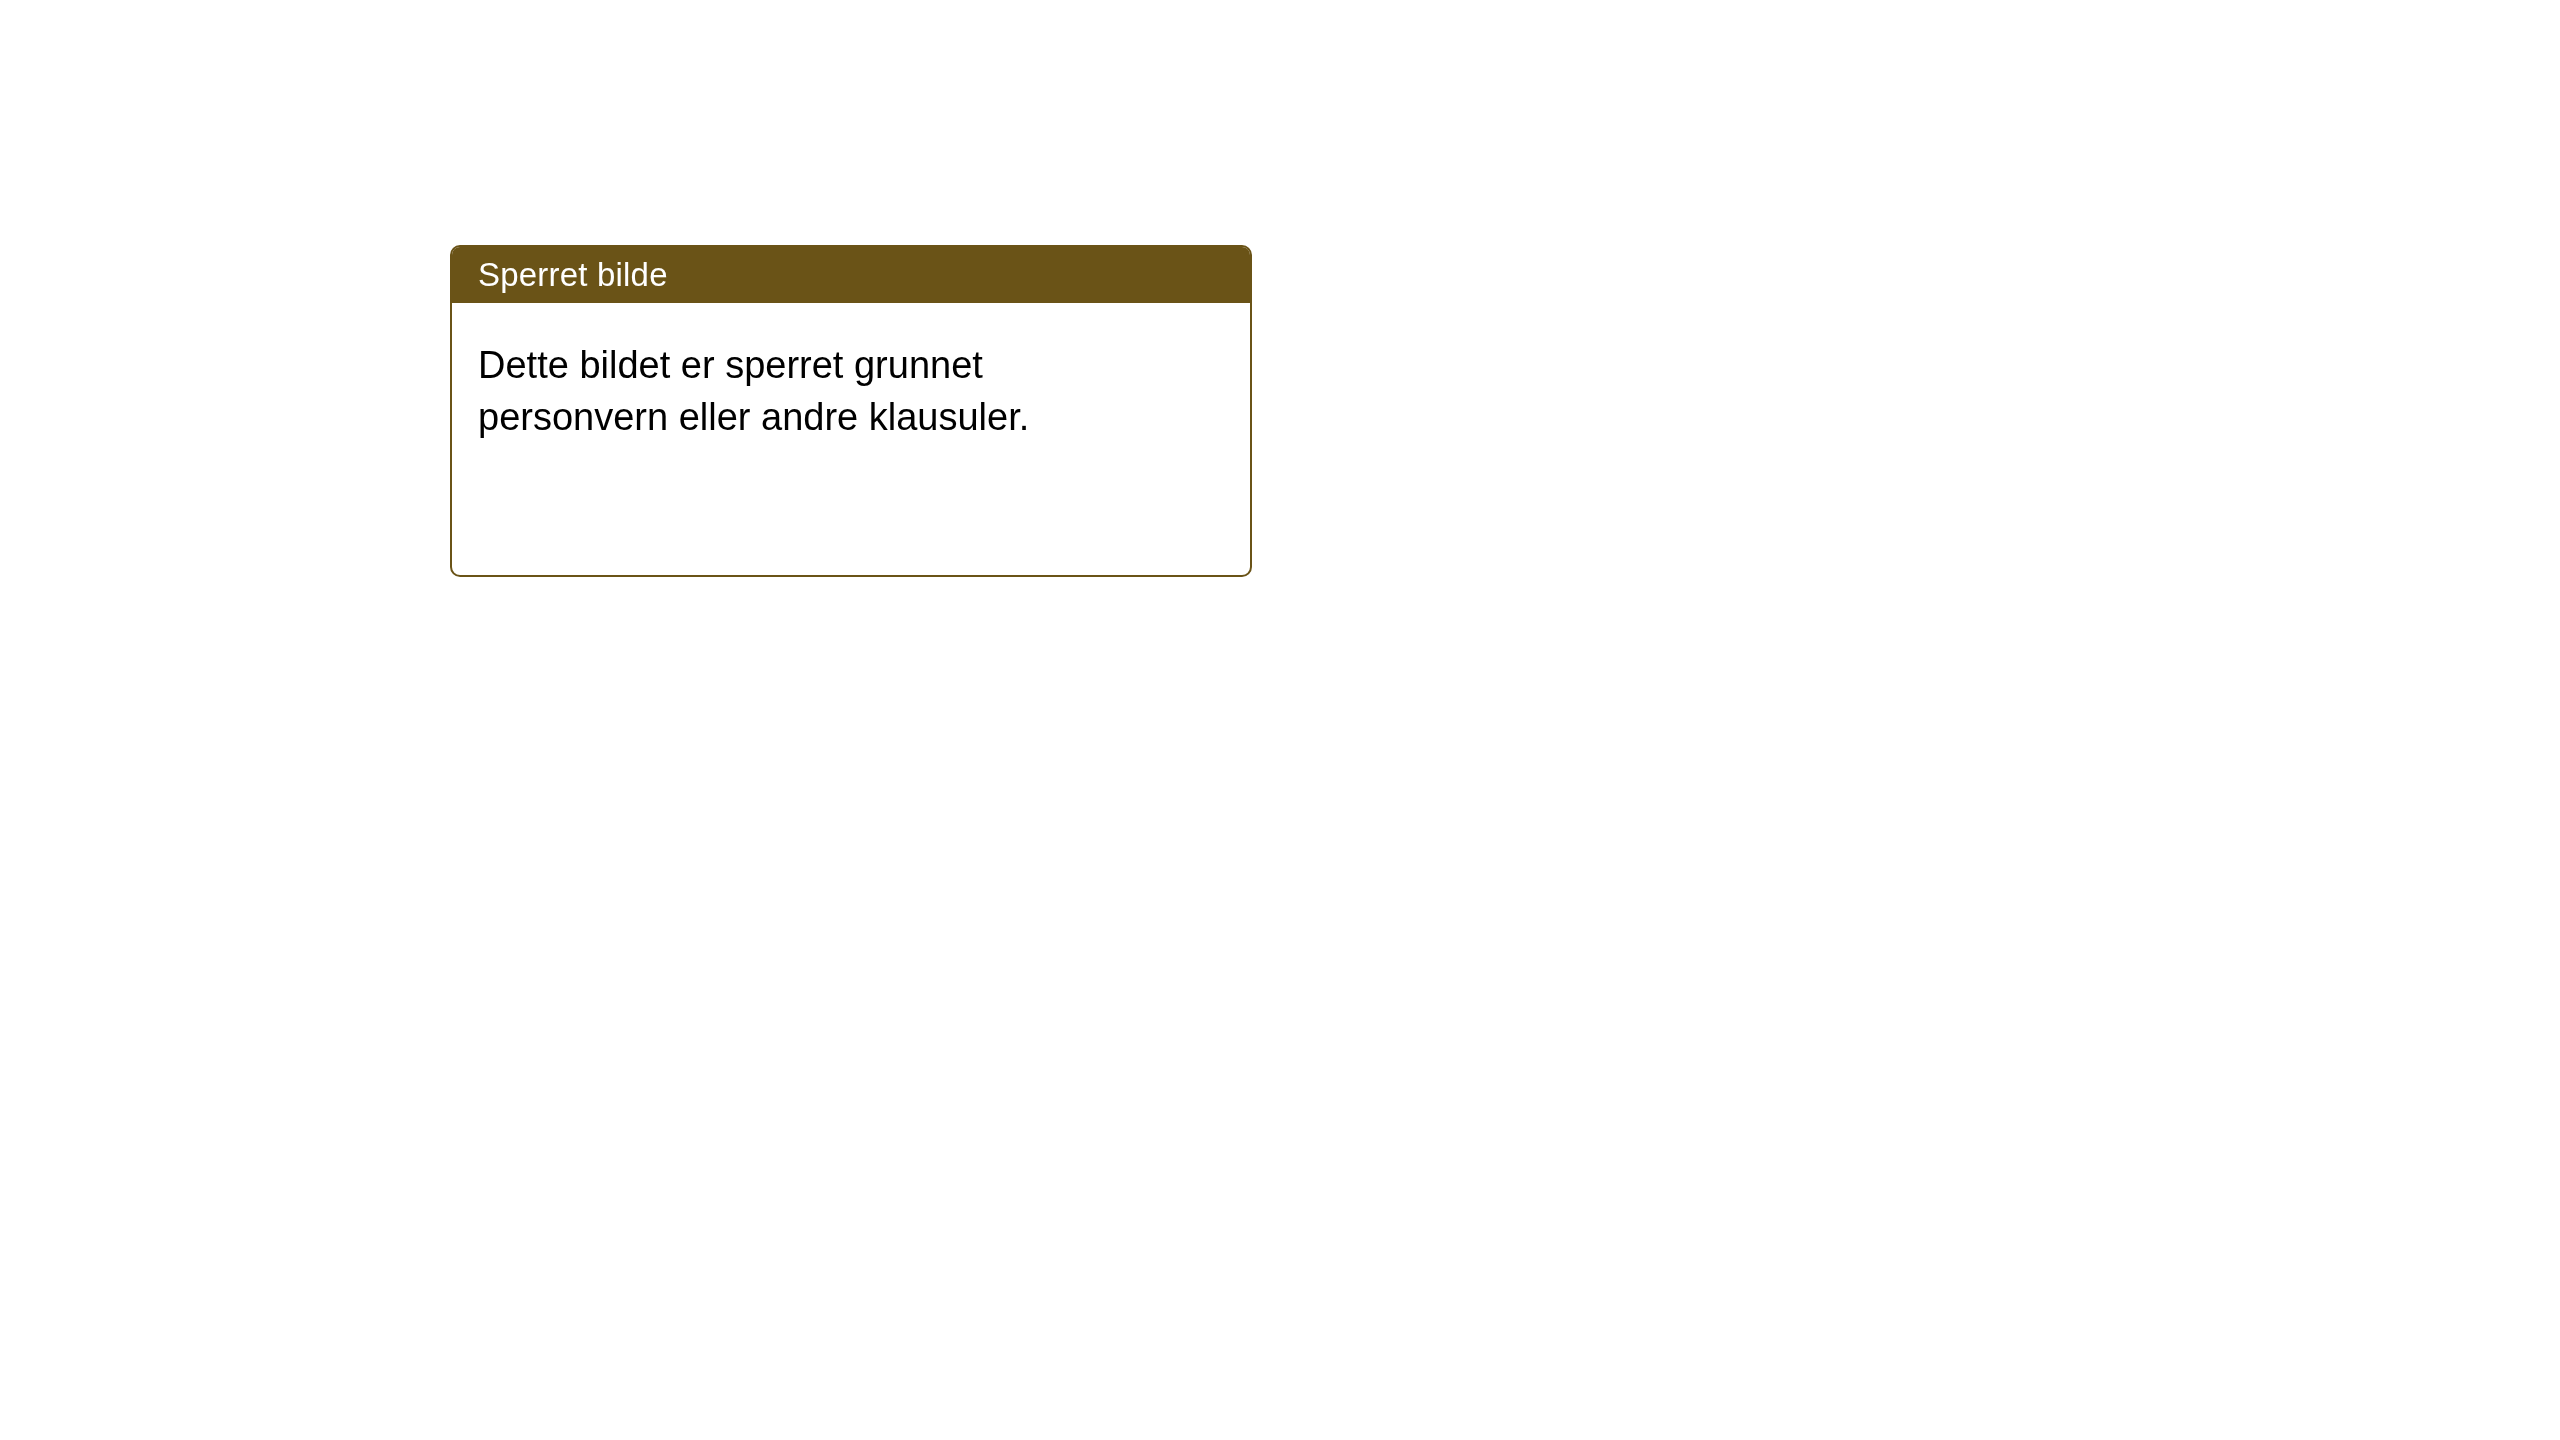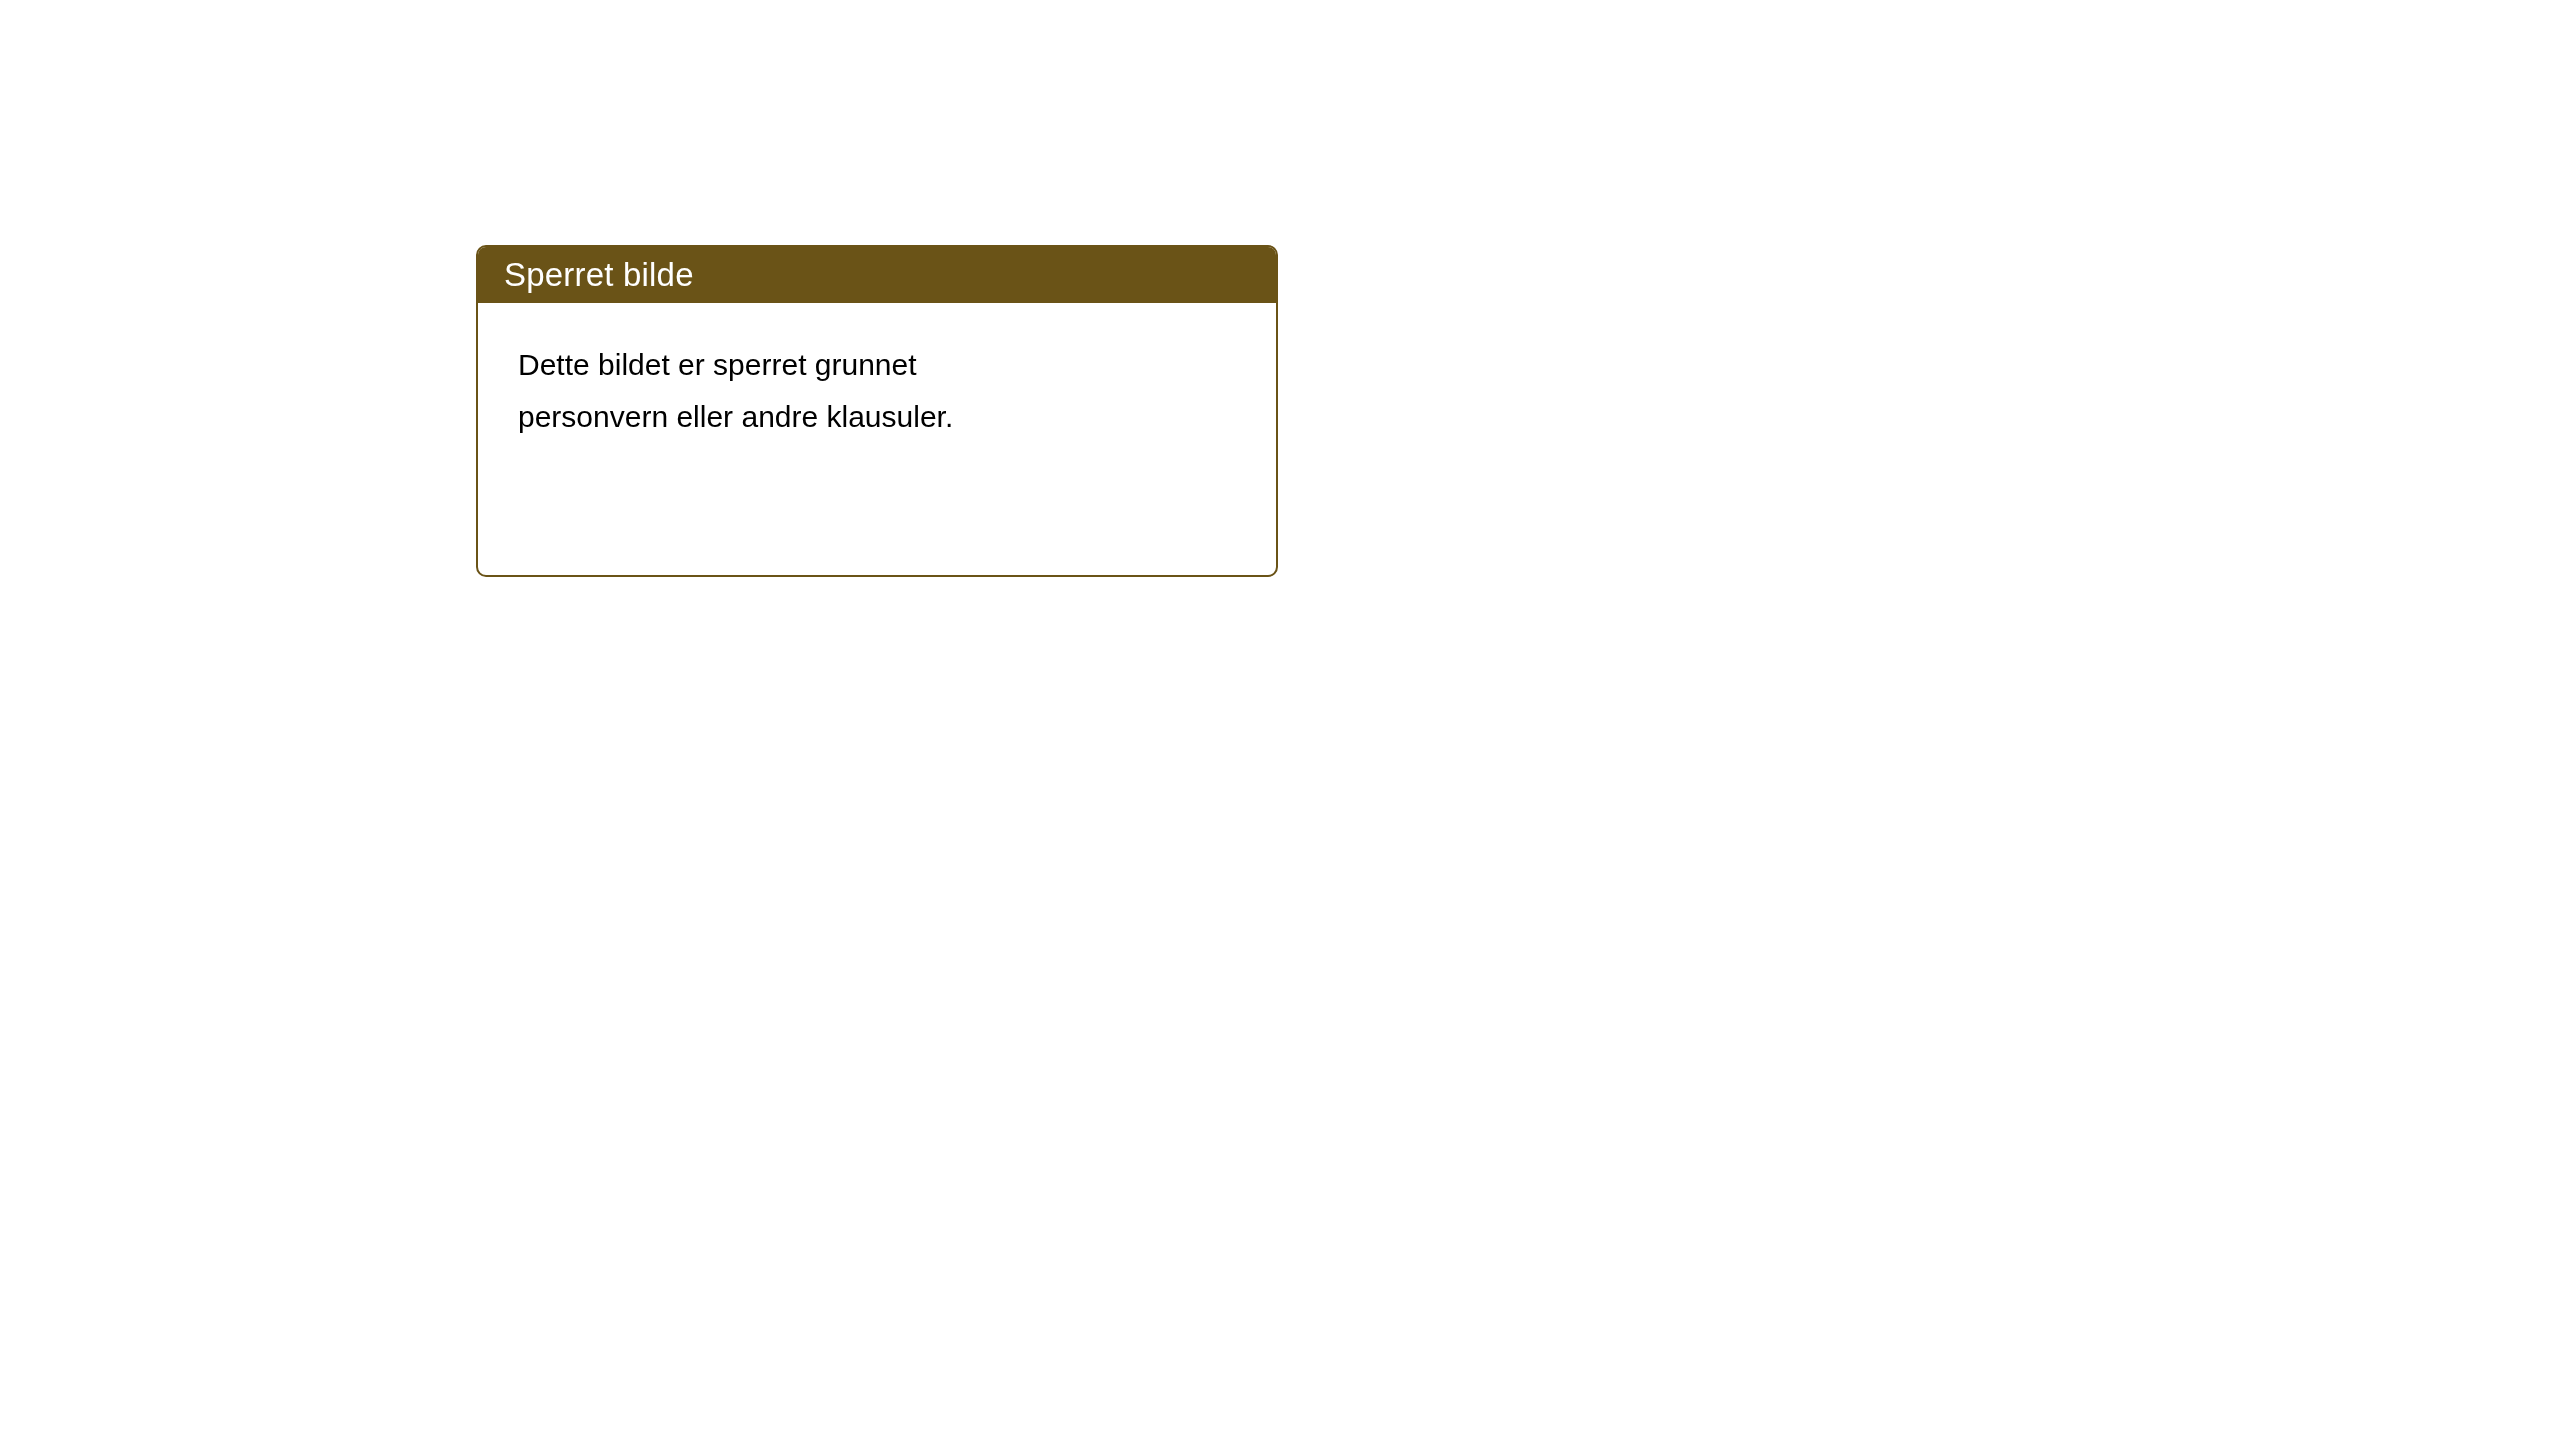--- a/index.html
+++ b/index.html
@@ -17,21 +17,20 @@
       height: 1440px;
       background: #ffffff;
       overflow: hidden;
     }
     .cards-row {
       position: absolute;
       top: 245px;
       left: 450px;
       display: flex;
       gap: 58px;
-      margin-left: 26px;
     }
     .notice-card {
       width: 802px;
       height: 332px;
       background: #ffffff;
       border: 2px solid #6A5317;
       border-radius: 10px;
       overflow: hidden;
       flex: 0 0 auto;
     }
@@ -41,23 +40,23 @@
       display: flex;
       align-items: center;
       padding: 0 26px;
       color: #ffffff;
       font-size: 33px;
       font-weight: 400;
       letter-spacing: 0.2px;
       white-space: nowrap;
     }
     .notice-card-body {
-      padding: 36px 26px 0 40px;
+      padding: 36px 26px 0 26px;
       color: #000000;
-      font-size: 30px;
+      font-size: 38px;
       line-height: 52px;
       font-weight: 400;
     }
     .notice-line {
       white-space: nowrap;
     }
   </style>
 </head>
 <body>
 

